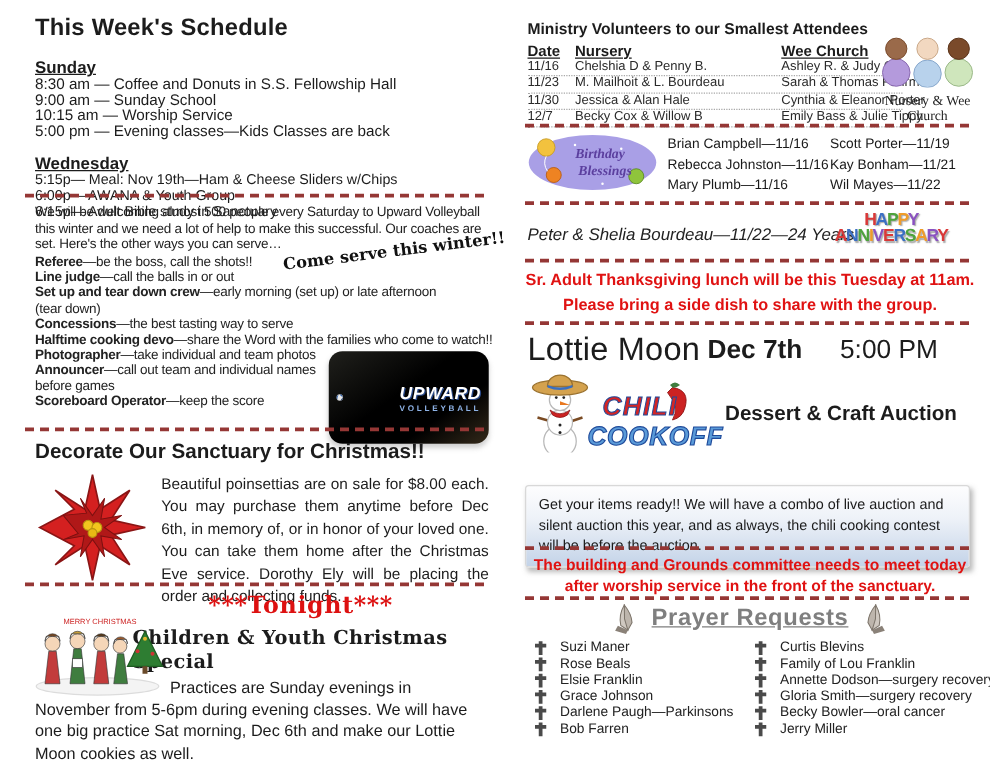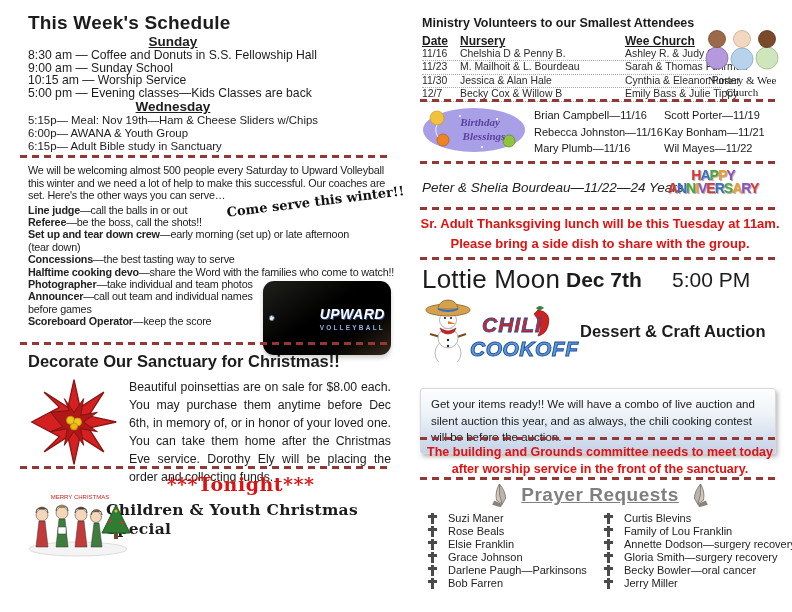--- a/index.html
+++ b/index.html
@@ -6,21 +6,21 @@
   .page{position:relative;width:792px;height:612px;background:#fff;overflow:hidden;
         font-family:"Liberation Sans",sans-serif;color:#1c1c1c;}
   .col{position:absolute;top:0;height:612px;}
   .col-left{left:28px;width:363px;}
   .col-right{left:420px;width:360px;}
   .abs{position:absolute;}
   .dashes{height:3px;background:repeating-linear-gradient(90deg,#953735 0 7px,transparent 7px 12px);}
 
   
   .sched-title{font-size:19px;font-weight:bold;letter-spacing:.2px;}
-  .day-label{font-size:13.5px;font-weight:bold;text-decoration:underline;line-height:14px;margin-top:1px;text-align:center;}
+  .day-label{font-size:13.5px;font-weight:bold;text-decoration:underline;line-height:14px;margin-top:13px;}
   .sched-item{font-size:12.2px;line-height:12.6px;}
   .sched-item.small{font-size:11.4px;}
   .vb{width:368px;font-size:10.8px;letter-spacing:-.2px;line-height:12.5px;color:#222;}
   .vb-intro{margin:0 0 2px 0;}
   .role{line-height:12.4px;}
   .role b{letter-spacing:-.2px;}
   .come-serve{font-family:"DejaVu Serif",serif;font-weight:bold;font-size:13px;
               transform:rotate(-7deg);white-space:nowrap;color:#111;}
   .vb-logo{width:128px;height:74px;border-radius:11px;display:flex;align-items:center;
            padding:0 6px;box-sizing:border-box;
@@ -97,22 +97,22 @@
       <div class="day-label">Wednesday</div>
       <div class="sched-item small">5:15p—  Meal:  Nov 19th—Ham &amp; Cheese Sliders w/Chips</div>
       <div class="sched-item small">6:00p—  AWANA &amp; Youth Group</div>
       <div class="sched-item small">6:15p— Adult Bible study in Sanctuary</div>
     </div>
 
     <div class="abs dashes" style="top:155px;left:-8px;width:372px;"></div>
 
     <div class="abs vb" style="top:164px;left:0;">
       <p class="vb-intro">We will be welcoming almost 500 people every Saturday to Upward Volleyball this winter and we need a lot of help to make this successful.  Our coaches are set.  Here's the other ways you can serve…</p>
+      <div class="role"><b>Referee</b><span>—be the boss, call the shots!!</span></div>
       <div class="role"><b>Line judge</b><span>—call the balls in or out</span></div>
-      <div class="role"><b>Referee</b><span>—be the boss, call the shots!!</span></div>
       <div class="role" style="max-width:335px;"><b>Set up and tear down crew</b><span>—early morning (set up) or late afternoon (tear down)</span></div>
       <div class="role"><b>Concessions</b><span>—the best tasting way to serve</span></div>
       <div class="role"><b>Halftime cooking devo</b><span>—share the Word with the families who come to watch!!</span></div>
       <div class="role" style="max-width:230px;"><b>Photographer</b><span>—take individual and team photos</span></div>
       <div class="role" style="max-width:230px;"><b>Announcer</b><span>—call out team and individual names before games</span></div>
       <div class="role" style="max-width:230px;"><b>Scoreboard Operator</b><span>—keep the score</span></div>
     </div>
 
     <div class="abs come-serve" style="top:194px;left:198px;">Come serve this winter!!</div>
 
@@ -168,20 +168,21 @@
           <rect x="30" y="36" width="8" height="7" fill="#fff"></rect>
           <circle cx="53" cy="24" r="6" fill="#f5d6b8"></circle>
             <path d="M47 22 a6 6 0 0 1 12 0 l-1 -4 -10 0 Z" fill="#5a3a1a"></path>
           <polygon points="47,56 59,56 56,30 50,30" fill="#c23b3b"></polygon>
           <circle cx="68" cy="26" r="5.5" fill="#f5d6b8"></circle>
             <path d="M63 24 a5.5 5.5 0 0 1 11 0 l-1 -3.5 -9 0 Z" fill="#a05a2a"></path>
           <polygon points="63,56 74,56 71,32 66,32" fill="#3f7d3f"></polygon>
         </g>
       </svg>
       <div class="tonight-sub">Children &amp; Youth Christmas Special</div>
+      <p class="tonight-body">Practices are Sunday evenings in November from 5-6pm during evening classes.  We will have one big practice Sat morning, Dec 6th and make our Lottie Moon cookies as well.</p>
     </div>
   </div>
 
   <div class="col col-right">
 
     <div class="abs" style="top:16px;left:2px;">
       <div class="vol-title">Ministry Volunteers to our Smallest Attendees</div>
       <div class="vtable">
         <div class="vhead">
           <span>Date</span>

